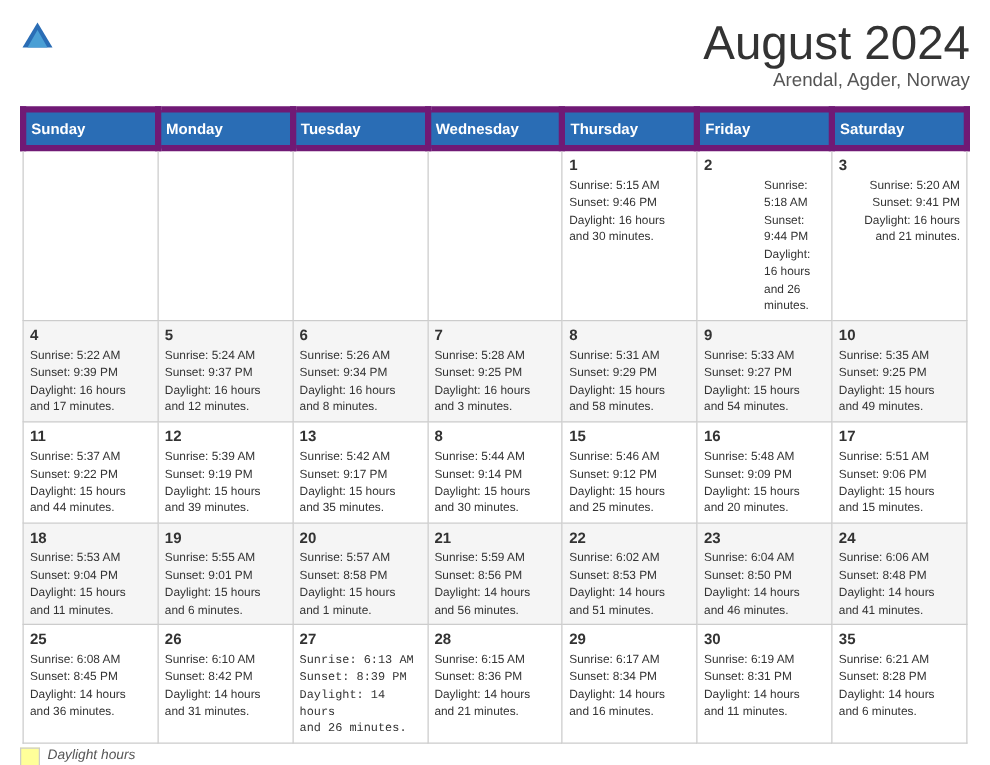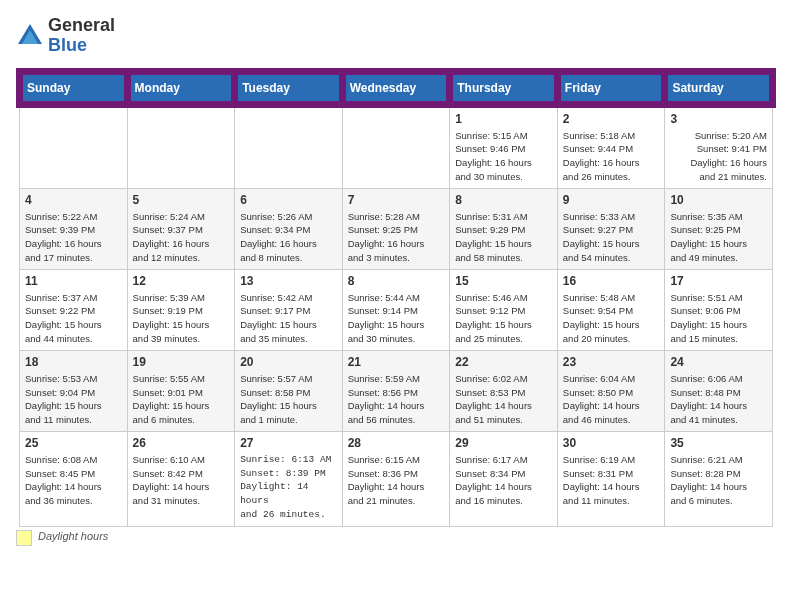--- a/index.html
+++ b/index.html
@@ -59,21 +59,21 @@
       border-collapse: collapse;
       table-layout: fixed;
     }
     thead tr th {
       background: #2a6db5;
       color: #fff;
       font-size: 12px;
       font-weight: bold;
       padding: 6px 4px;
       text-align: left;
-      border: 7px solid #701a75;
+      border: 5px solid #701a75;
     }
     tbody tr td {
       border: 1px solid #ccc;
       vertical-align: top;
       padding: 4px 5px;
       font-size: 10px;
       color: #333;
       height: 80px;
       background: #fff;
     }
@@ -111,24 +111,24 @@
   </style>
 </head>
 <body>
 
 <div class="header">
   <div class="logo">
     <svg class="logo-icon" viewBox="0 0 28 28">
       <polygon points="14,2 26,22 2,22" fill="#2a6db5"></polygon>
       <polygon points="14,8 22,22 6,22" fill="#4a9fd5"></polygon>
     </svg>
-    <div class="logo-text">
-      <span class="logo-general">General</span>
-      <span class="logo-blue">Blue</span>
-    </div>
+  </div>
+  <div class="title-block">
+    <div class="month-title">August 2024</div>
+    <div class="location">Arendal, Agder, Norway</div>
   </div>
 </div>
 
 <table>
   <thead>
     <tr>
     <th>Sunday</th>
         <th>Monday</th>
         <th>Tuesday</th>
         <th>Wednesday</th>
@@ -145,21 +145,21 @@
         <td class="empty"></td>
         <td>
           <div class="day-num">1</div>
           <div class="day-info" style="white-space: pre-line;">Sunrise: 5:15 AM
 Sunset: 9:46 PM
 Daylight: 16 hours
 and 30 minutes.</div>
         </td>
         <td>
           <div class="day-num">2</div>
-          <div class="day-info" style="white-space: pre-line;">Sunrise: 5:18 AM
+          <div class="day-info" style="white-space: pre-line; margin-left: 48px;">Sunrise: 5:18 AM
 Sunset: 9:44 PM
 Daylight: 16 hours
 and 26 minutes.</div>
         </td>
         <td>
           <div class="day-num">3</div>
           <div class="day-info" style="white-space: pre-line; text-align: right;">Sunrise: 5:20 AM
 Sunset: 9:41 PM
 Daylight: 16 hours
 and 21 minutes.</div>
@@ -248,21 +248,21 @@
         <td>
           <div class="day-num">15</div>
           <div class="day-info" style="white-space: pre-line;">Sunrise: 5:46 AM
 Sunset: 9:12 PM
 Daylight: 15 hours
 and 25 minutes.</div>
         </td>
         <td>
           <div class="day-num">16</div>
           <div class="day-info" style="white-space: pre-line;">Sunrise: 5:48 AM
-Sunset: 9:54 PM
+Sunset: 9:09 PM
 Daylight: 15 hours
 and 20 minutes.</div>
         </td>
         <td>
           <div class="day-num">17</div>
           <div class="day-info" style="white-space: pre-line;">Sunrise: 5:51 AM
 Sunset: 9:06 PM
 Daylight: 15 hours
 and 15 minutes.</div>
         </td>

